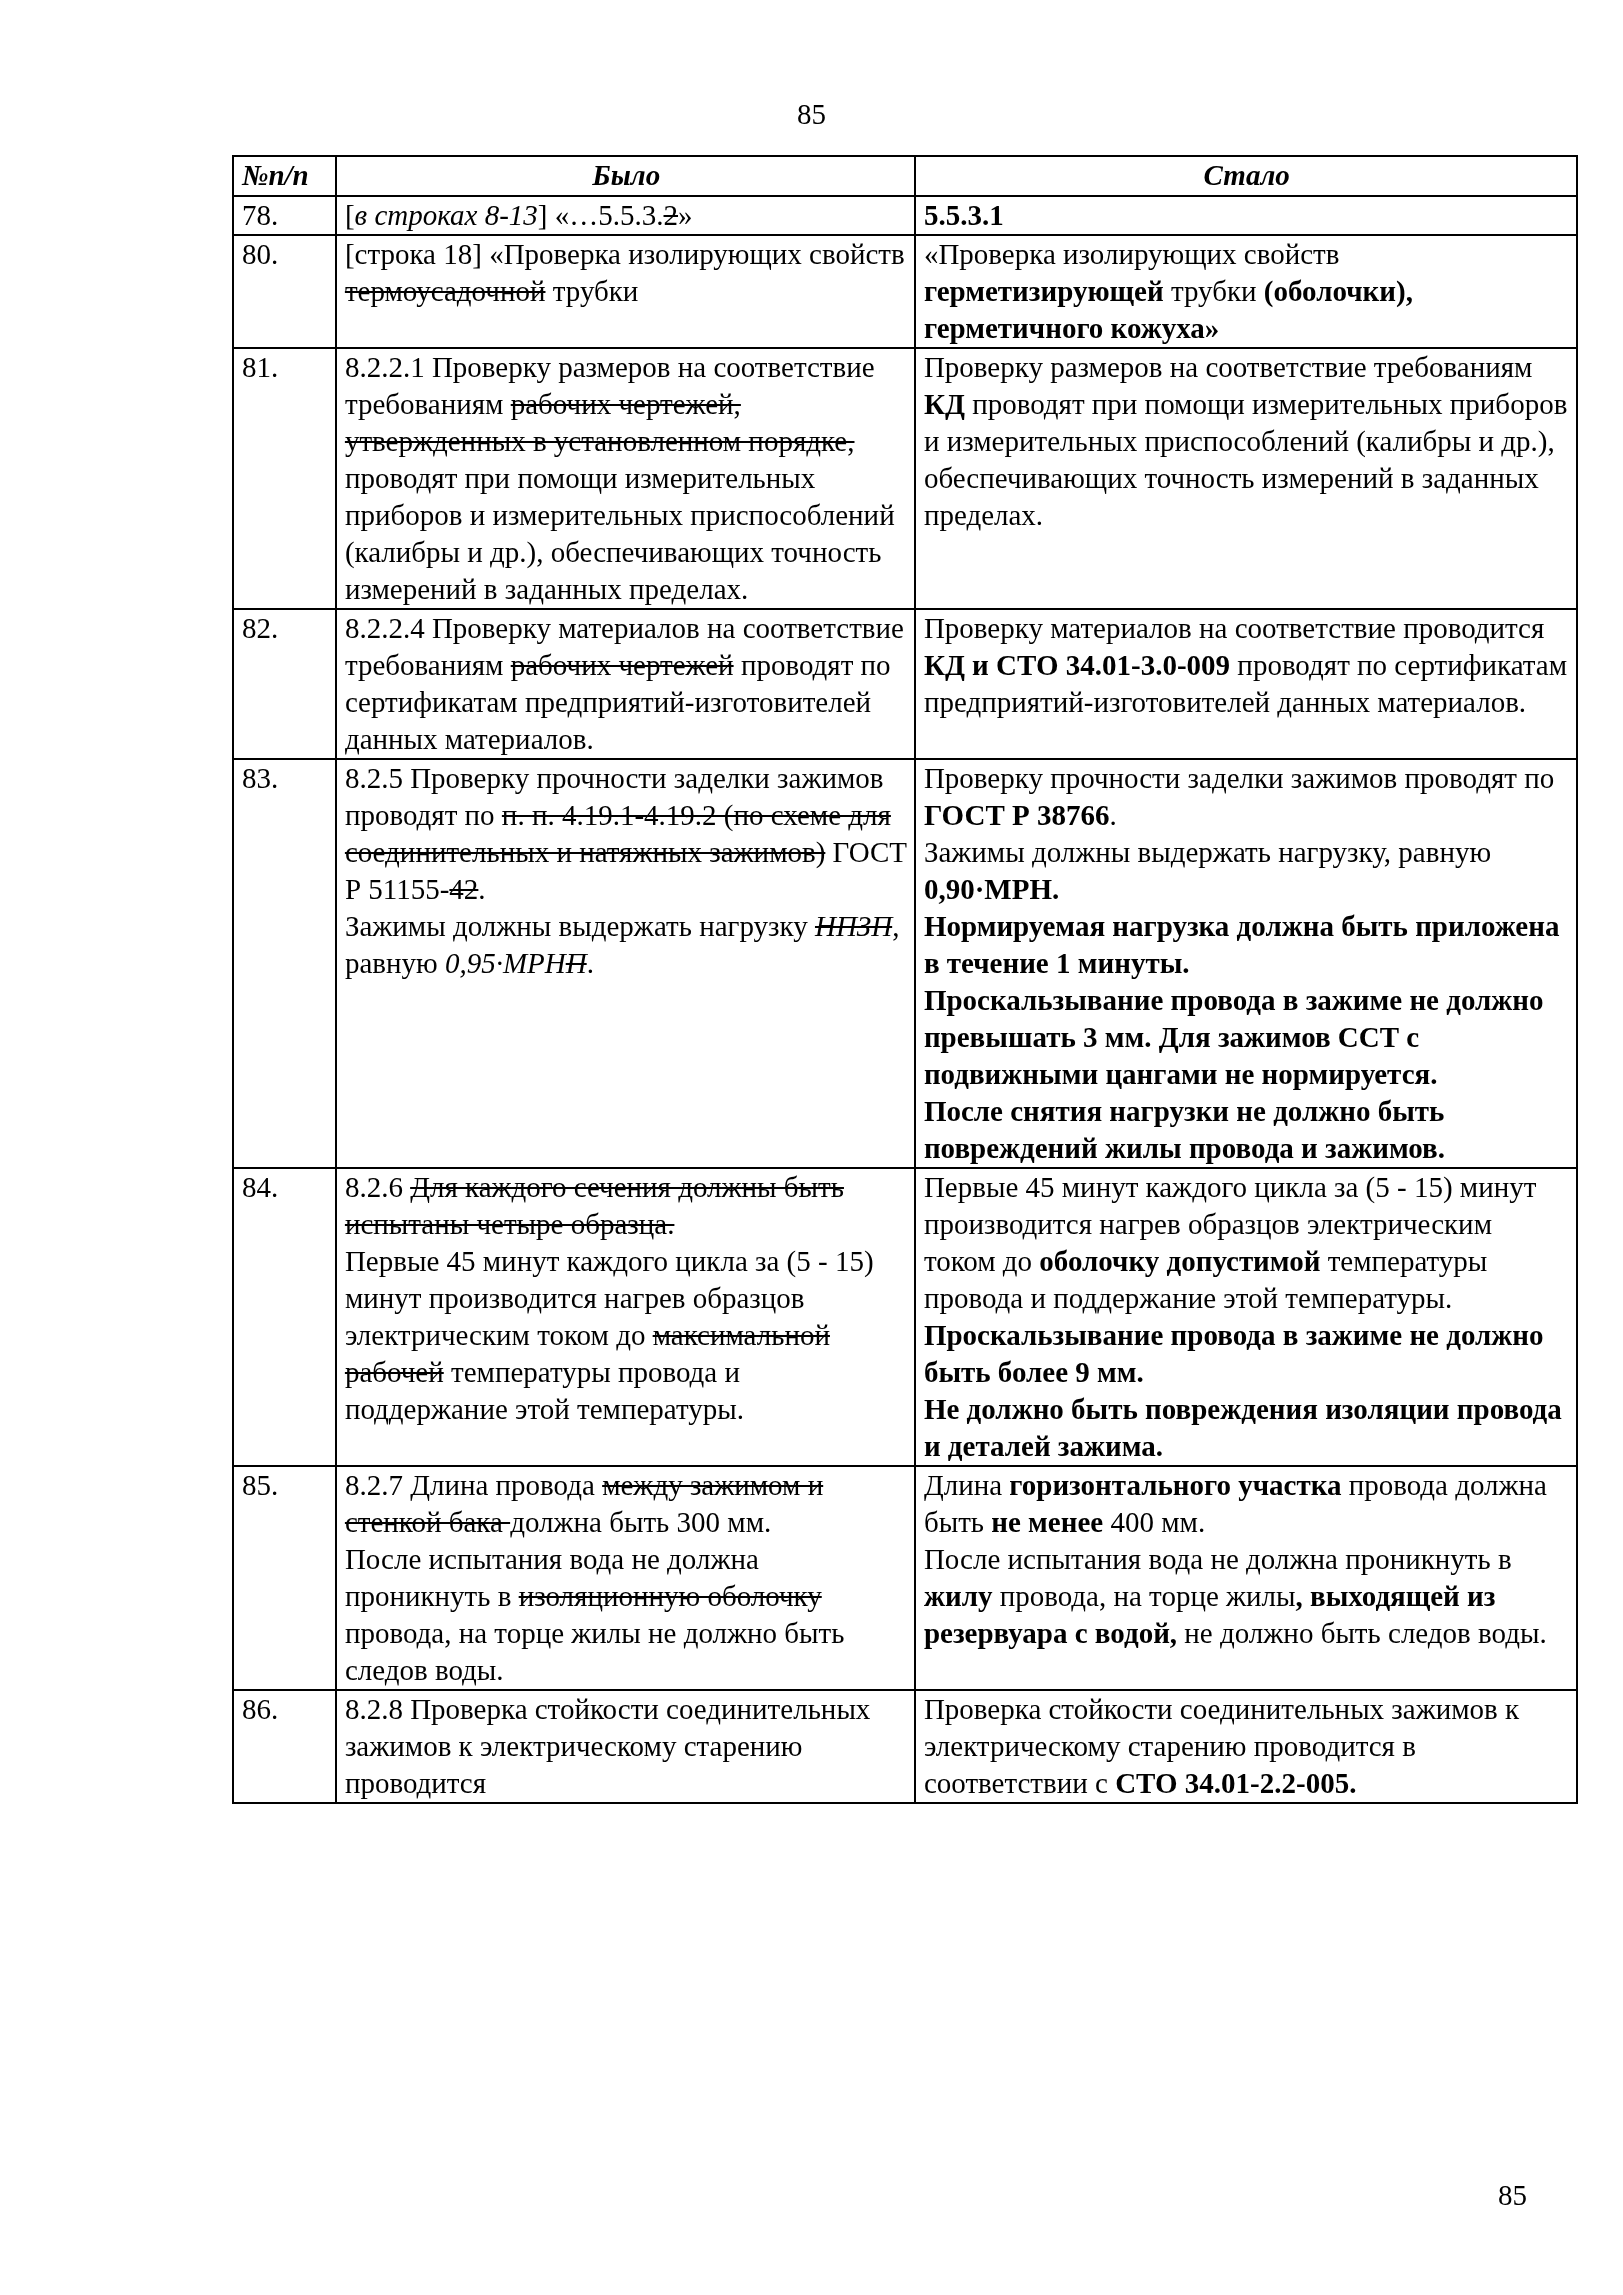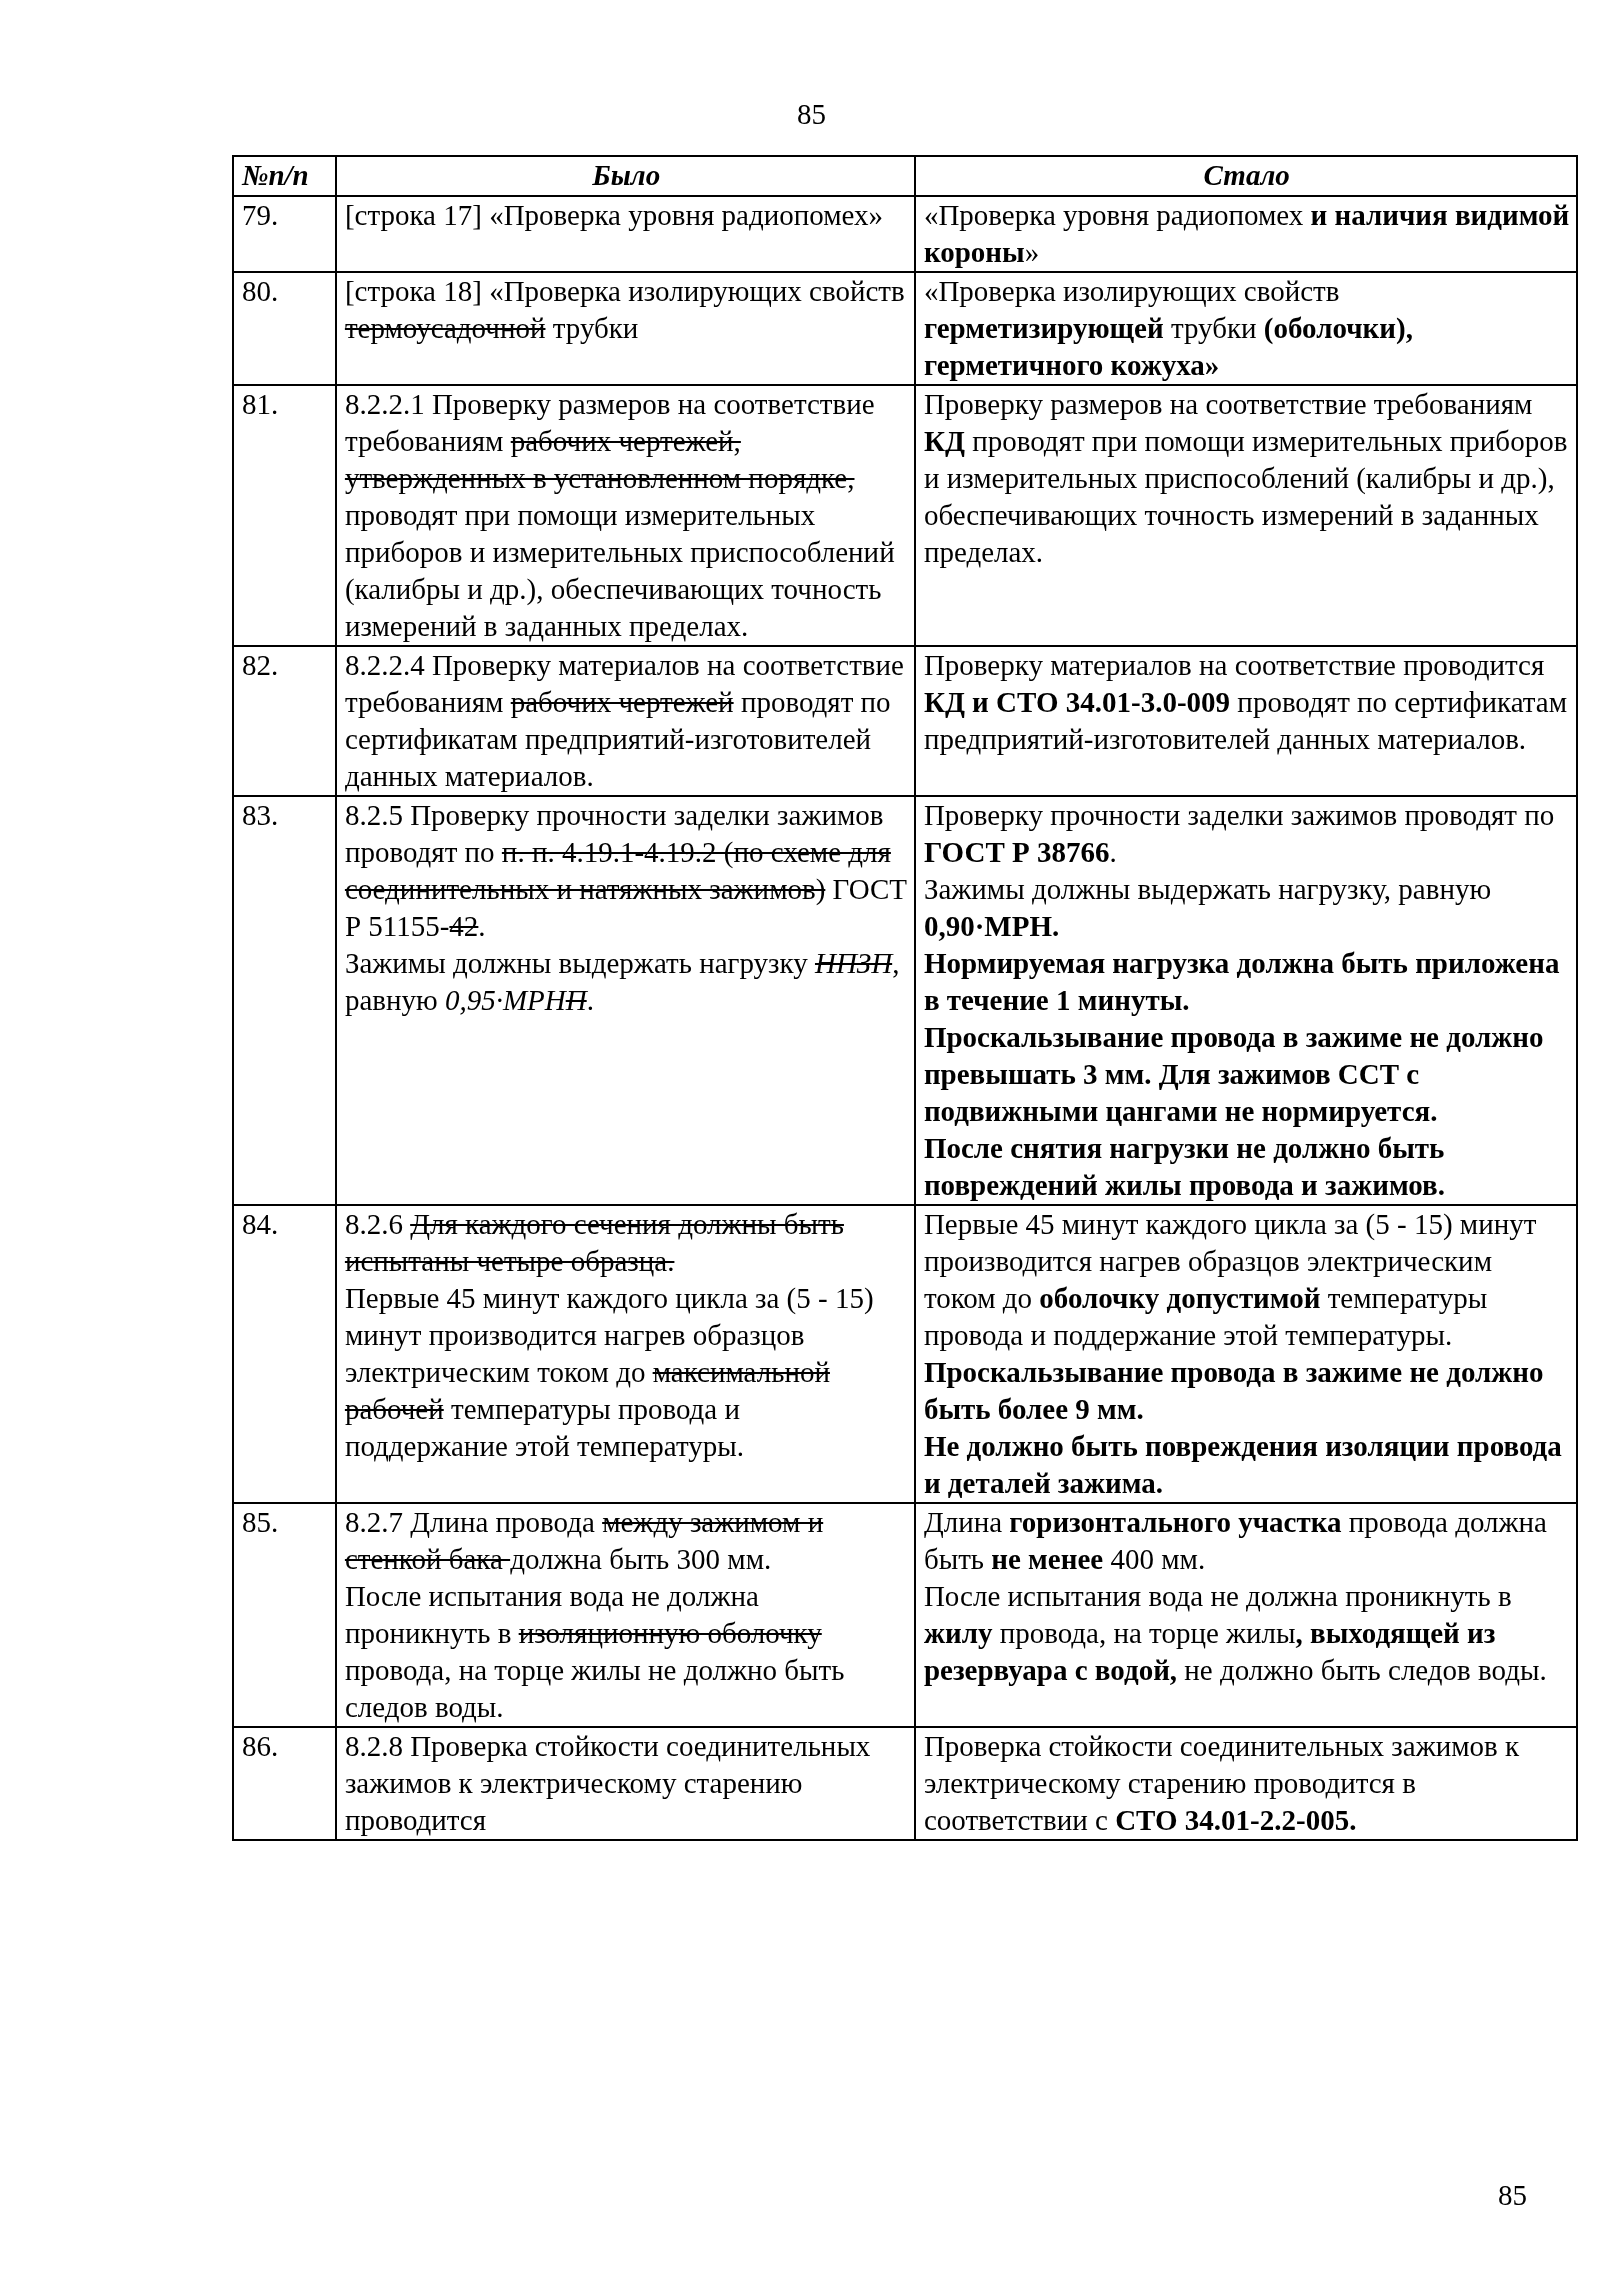--- a/index.html
+++ b/index.html
@@ -31,26 +31,26 @@
     </colgroup>
   <thead>
     <tr>
       <th class="num">№п/п</th>
       <th>Было</th>
       <th>Стало</th>
     </tr>
   </thead>
   <tbody id="rows">
       <tr>
-        <td>79.</td>
+        <td>78.</td>
         <td>
-          <span class="line"><span class="">[строка 17] «Проверка уровня радиопомех»</span></span>
+          <span class="line"><span class="">[</span><span class="i">в строках 8-13</span><span class="">] «…5.5.3.</span><span class="s">2</span><span class="">»</span></span>
         </td>
         <td>
-          <span class="line"><span class="">«Проверка уровня радиопомех </span><span class="b">и наличия видимой короны</span><span class="">»</span></span>
+          <span class="line"><span class="b">5.5.3.1</span></span>
         </td>
       </tr>
       <tr>
         <td>80.</td>
         <td>
           <span class="line"><span class="">[строка 18] «Проверка изолирующих свойств </span><span class="s">термоусадочной</span><span class=""> трубки</span></span>
         </td>
         <td>
           <span class="line"><span class="">«Проверка изолирующих свойств </span><span class="b">герметизирующей</span><span class=""> трубки </span><span class="b">(оболочки), герметичного кожуха»</span></span>
         </td>

